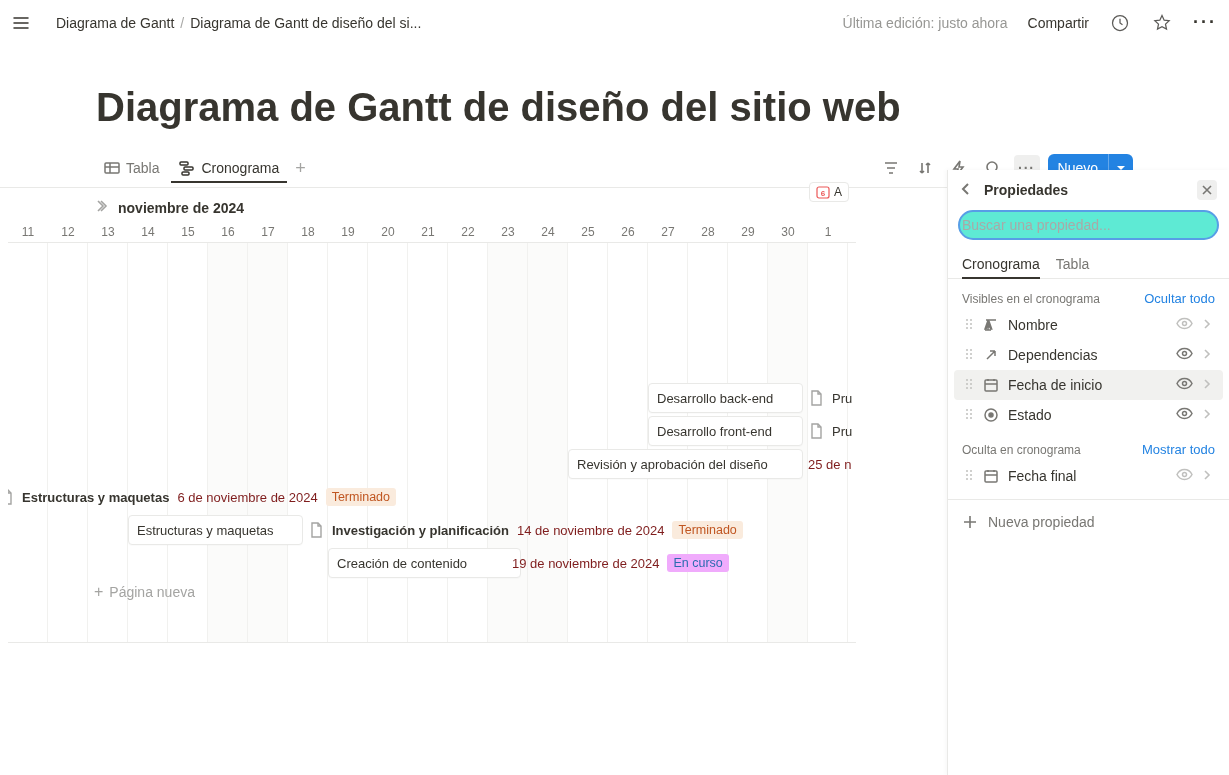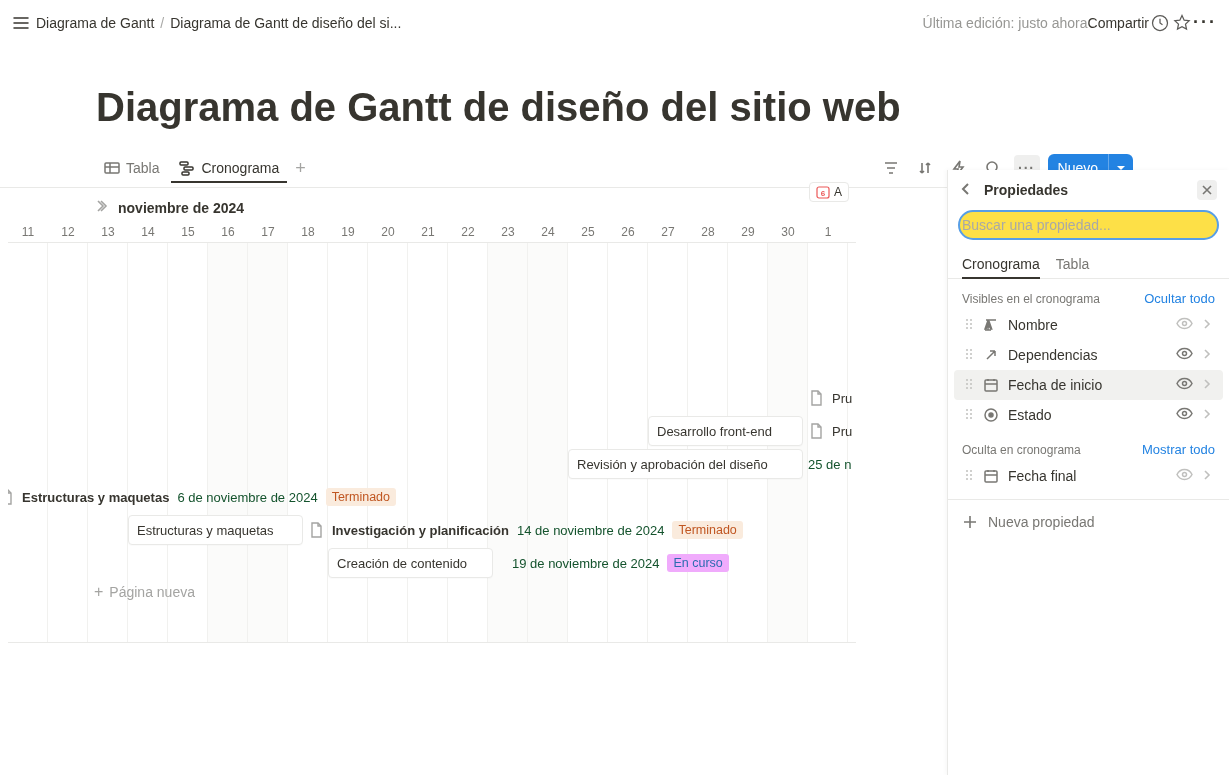--- a/index.html
+++ b/index.html
@@ -11,21 +11,21 @@
     height: 775px;
     overflow: hidden;
     position: relative;
   }
   
   .topbar {
     height: 45px;
     display: flex;
     align-items: center;
     padding: 0 12px;
-    gap: 0;
+    gap: 20px;
     font-size: 14px;
   }
   .hamburger { width: 18px; height: 18px; cursor: pointer; }
   .hamburger svg { width: 100%; height: 100%; fill: #37352f; }
   .breadcrumb { display: flex; align-items: center; gap: 6px; font-size: 14px; margin-left: 6px;}
   .breadcrumb .sep { color: #a9a9a7; }
   .spacer { flex: 1; }
   .topbar .muted { color: #979794; font-size: 14px; }
   .topbar .share { font-size: 14px; cursor: pointer; }
   .top-icon { width: 22px; height: 22px; display:flex; align-items:center; justify-content:center; cursor:pointer; color:#5b5a57;}
@@ -158,21 +158,21 @@
     position:absolute;
     height:30px;
     display:flex;
     align-items:center;
     gap:8px;
     font-size:13px;
     white-space:nowrap;
   }
   .doc-icon{width:16px;height:16px;flex-shrink:0;}
   .doc-icon svg{width:100%;height:100%;fill:none;stroke:#a4a4a2;stroke-width:1.4;}
-  .date-text{color:#14532d;font-size:13px;}
+  .date-text{color:#7f1d1d;font-size:13px;}
   .tag {
     padding:2px 6px;
     border-radius:3px;
     font-size:12.5px;
   }
   .tag.done{background:#faebdd;color:#c05621;}
   .tag.progress{background:#f0abfc;color:#2b6cb0;}
 
   .new-page-btn{
     position:absolute;
@@ -204,21 +204,21 @@
   .panel-header .title{font-weight:600;font-size:14px;}
   .panel-header .close{margin-left:auto;width:20px;height:20px;border-radius:4px;background:#efefee;display:flex;align-items:center;justify-content:center;cursor:pointer;}
   .panel-header .close svg{width:12px;height:12px;fill:#787773;}
 
   .search-box{
     margin:0 10px 10px 10px;
     border:2px solid #579ee6;
     border-radius:15px;
     padding:5px 2px;
     font-size:14px;
-    background:#fde047;
+    background:#5eead4;
   }
   .search-box input{border:none;outline:none;width:100%;font-size:14px;background:transparent;}
   .search-box input::placeholder{color:#a9a9a7;}
 
   .panel-tabs{
     display:flex;gap:16px;padding:0 14px;
     border-bottom:1px solid #e9e9e7;
     font-size:14px;
   }
   .panel-tabs .ptab{padding:6px 0;cursor:pointer;color:#787773;position:relative;}
@@ -412,20 +412,23 @@
     <div class="grid-col weekend" style="left:480px"></div>
     <div class="grid-col weekend" style="left:520px"></div>
     <div class="grid-col" style="left:560px"></div>
     <div class="grid-col" style="left:600px"></div>
     <div class="grid-col" style="left:640px"></div>
     <div class="grid-col" style="left:680px"></div>
     <div class="grid-col" style="left:720px"></div>
     <div class="grid-col weekend" style="left:760px"></div>
     <div class="grid-col" style="left:800px"></div>
 
+    <div class="bar" style="left:640px; width:155px; top:140px;">
+      <span class="name">Desarrollo back-end</span>
+    </div>
     <div class="trail" style="left:800px; top:140px;">
       <span class="doc-icon"><svg viewBox="0 0 16 16">
             <path d="M4 1h6l3 3v11H4z"></path>
             <path d="M10 1v3h3"></path>
           </svg></span>
       <span>Pru</span>
     </div>
 
     <div class="bar" style="left:640px; width:155px; top:173px;">
       <span class="name">Desarrollo front-end</span>
@@ -461,21 +464,21 @@
     <div class="trail" style="left:300px; top:272px;">
       <span class="doc-icon"><svg viewBox="0 0 16 16">
             <path d="M4 1h6l3 3v11H4z"></path>
             <path d="M10 1v3h3"></path>
           </svg></span>
       <span class="name" style="font-weight:600;">Investigación y planificación</span>
       <span class="date-text">14 de noviembre de 2024</span>
       <span class="tag done">Terminado</span>
     </div>
 
-    <div class="bar" style="left:320px; width:165px; top:305px;">
+    <div class="bar" style="left:320px; width:193px; top:305px;">
       <span class="name">Creación de contenido</span>
     </div>
     <div class="trail" style="left:504px; top:305px;">
       <span class="date-text">19 de noviembre de 2024</span>
       <span class="tag progress">En curso</span>
     </div>
 
     <div class="new-page-btn" style="left:86px; top:340px;">
       <span style="font-size:16px;">+</span>
       <span>Página nueva</span>

